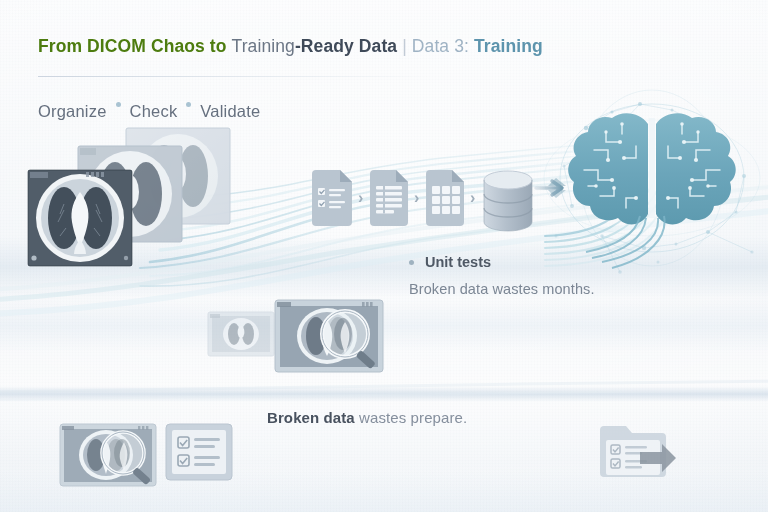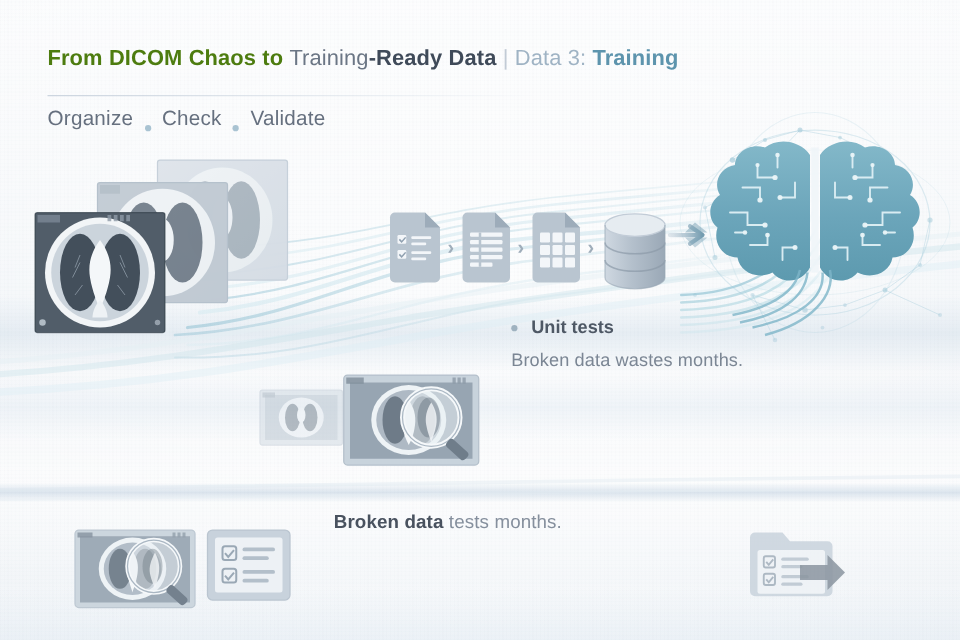--- a/index.html
+++ b/index.html
@@ -88,28 +88,28 @@
     left: 38px;
     top: 76px;
     width: 392px;
     height: 1px;
     background: linear-gradient(90deg, rgba(196,206,218,0.85), rgba(208,218,228,0.35) 70%, rgba(208,218,228,0));
   }
 
   .subtitle {
     position: absolute;
     left: 38px;
-    top: 86px;
+    top: 102px;
     font-size: 16.5px;
     font-weight: 400;
     color: #66707f;
     letter-spacing: 0.2px;
     white-space: nowrap;
     display: flex;
-    align-items: flex-end;
+    align-items: flex-start;
     gap: 0;
   }
   .sub-word { color: #66707f; }
   .sub-dot {
     display: inline-block;
     width: 5px; height: 5px;
     border-radius: 50%;
     background: #a9c3d2;
     margin: 0 9px;
     vertical-align: middle;
@@ -652,17 +652,17 @@
       <li>
         <span class="li-dot"></span>
         <span>Unit tests</span>
       </li>
     </ul>
     <div class="panel-note">Broken data wastes months.</div>
   </div>
 
   <div class="bottom-copy">
     <div class="bc-line1">
-      <b>Broken data</b><span> tests months.</span>
+      <b>Broken data</b><span> wastes prepare.</span>
     </div>
   </div>
 
 </div>
 
 </body></html>

